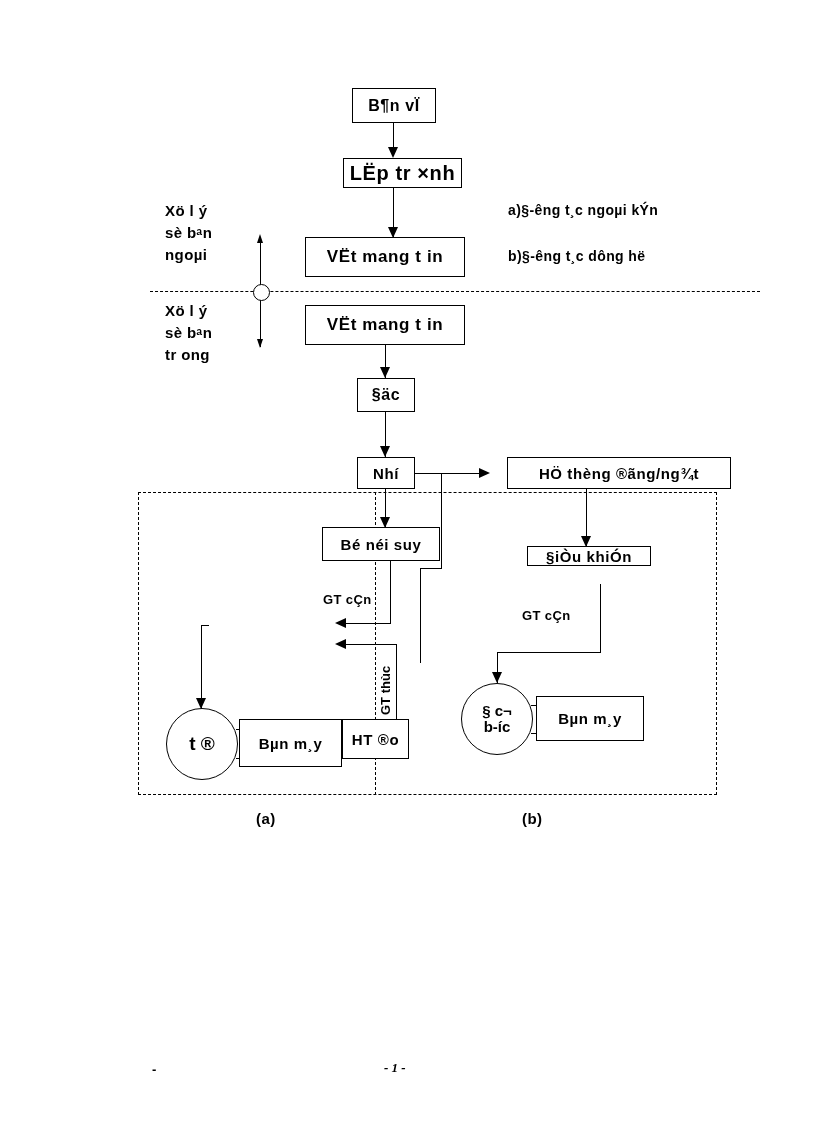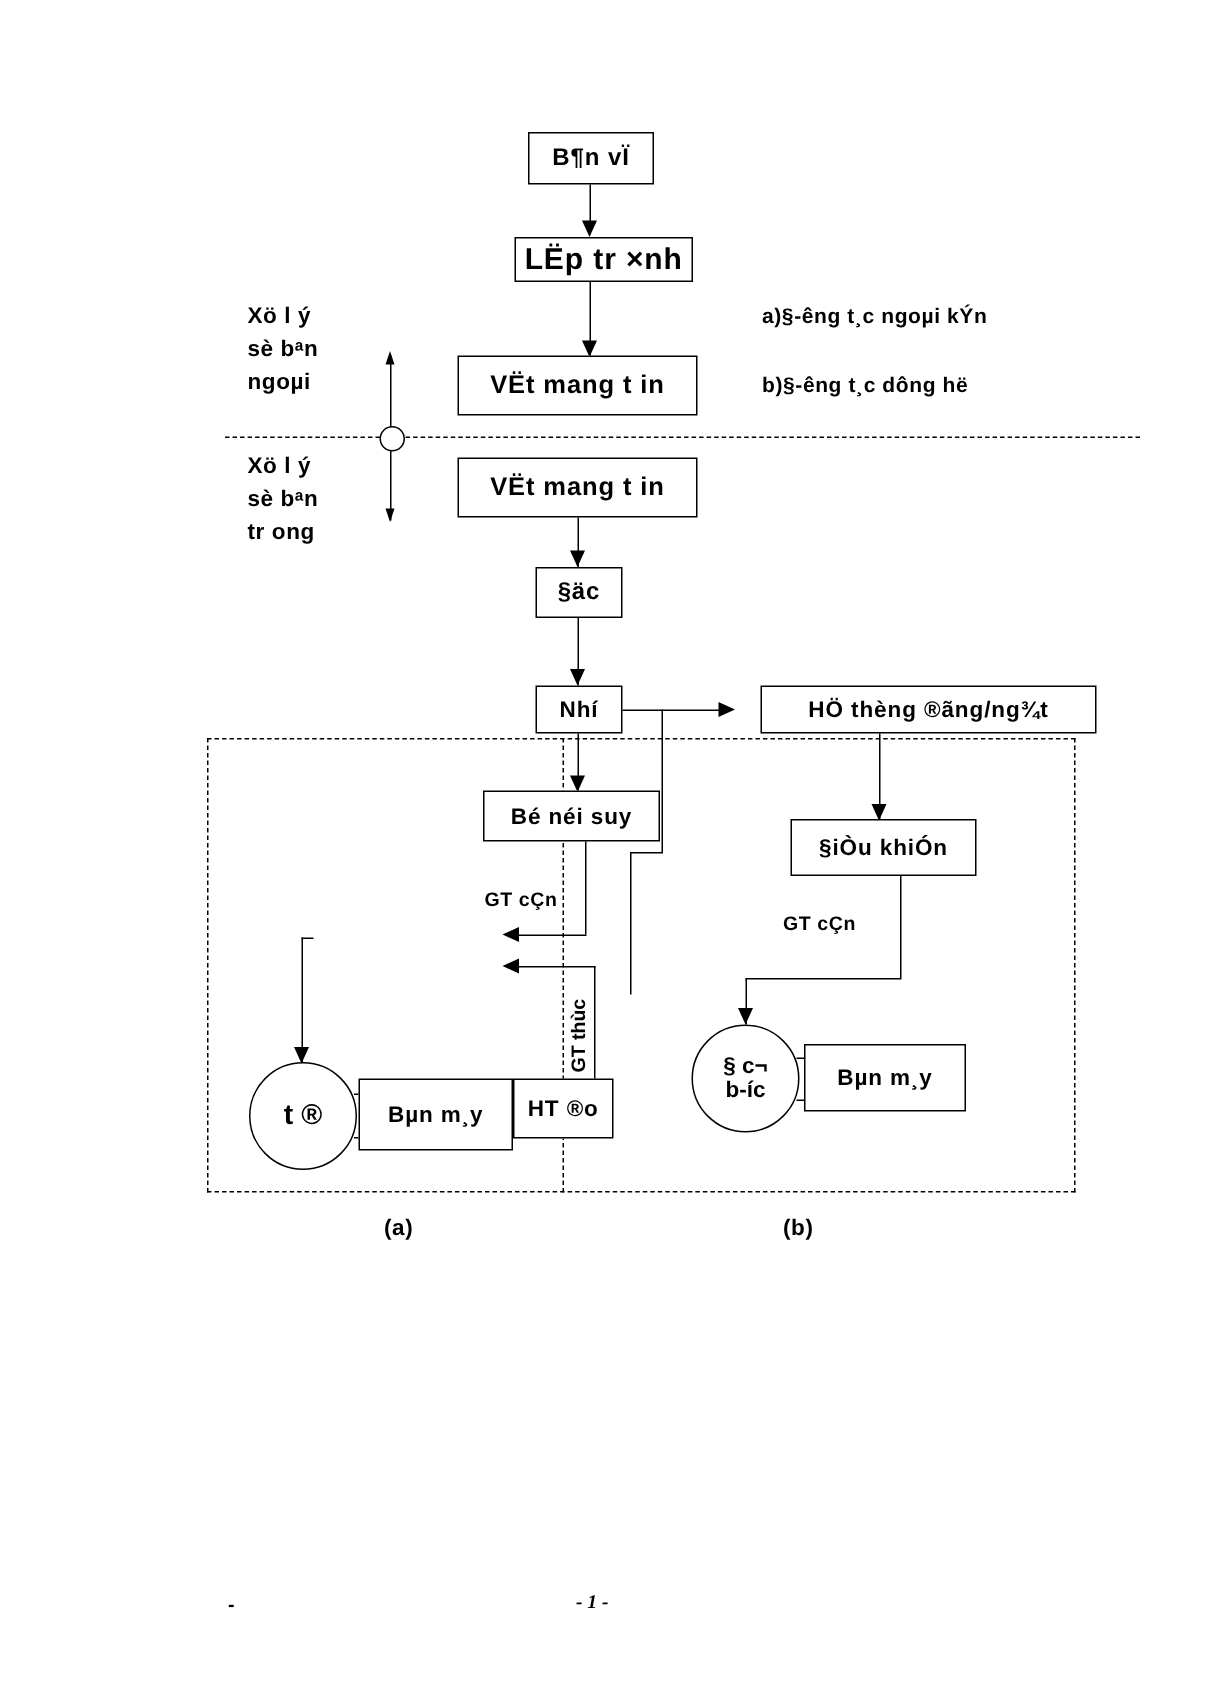--- a/index.html
+++ b/index.html
@@ -240,21 +240,21 @@
 
   <div class="rot" style="left:378px; top:715px; font-size:13px;">GT thùc</div>
 
   <div class="vline" style="left:441px; top:473px; height:95px;"></div>
   <div class="hline" style="left:420px; top:568px; width:22px;"></div>
   <div class="vline" style="left:420px; top:568px; height:95px;"></div>
 
   <div class="vline" style="left:586px; top:489px; height:57px;"></div>
   <div class="arrow-down" style="left:581px; top:536px;"></div>
 
-  <div class="node" style="left:527px; top:546px; width:124px; height:38px; font-size:15px;">§iÒu khiÓn</div>
+  <div class="node" style="left:527px; top:546px; width:124px; height:20px; font-size:15px;">§iÒu khiÓn</div>
 
   <div class="vline" style="left:600px; top:584px; height:68px;"></div>
   <div class="hline" style="left:497px; top:652px; width:104px;"></div>
   <div class="vline" style="left:497px; top:652px; height:31px;"></div>
   <div class="arrow-down" style="left:492px; top:672px;"></div>
 
   <div class="lbl" style="left:522px; top:608px; font-size:13px;">GT cÇn</div>
 
   <div class="circle" style="left:461px; top:683px; width:72px; height:72px; font-size:15px;">
     <span>§ c¬</span>

